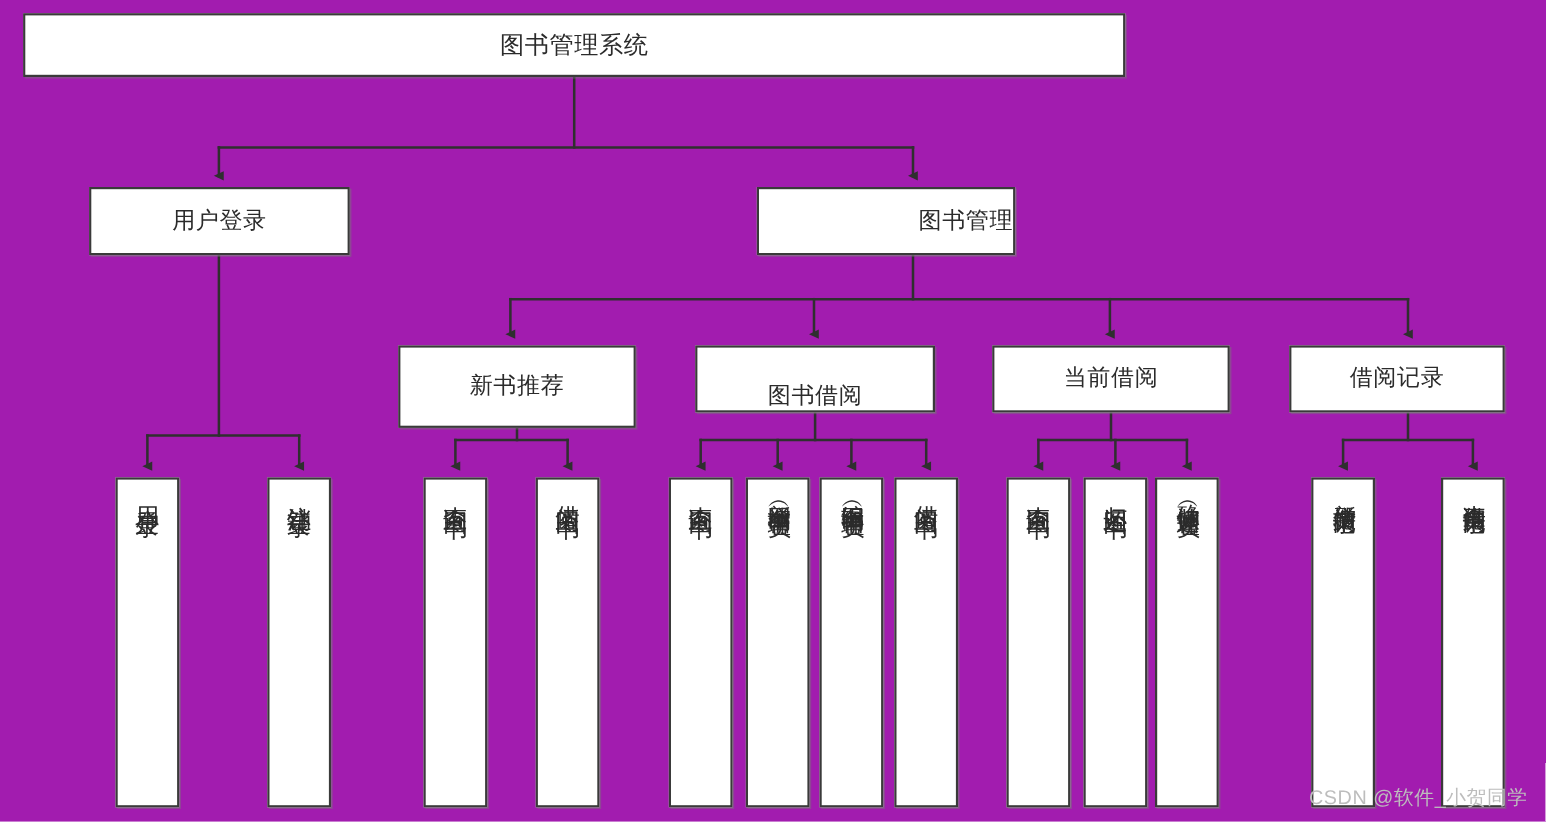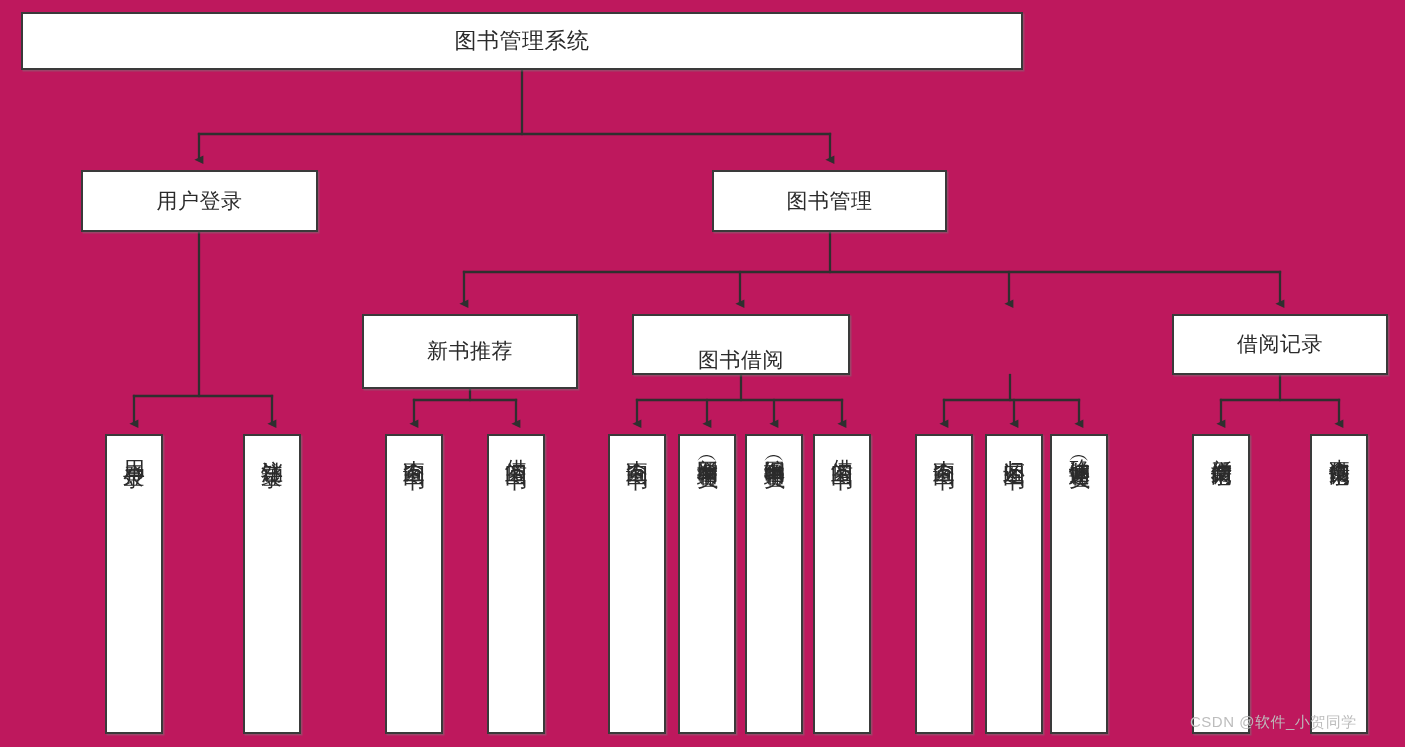--- a/index.html
+++ b/index.html
@@ -4,21 +4,21 @@
 <style>
   html,body{margin:0;padding:0;background:#ffffff;}
   body{
     font-family:"Liberation Sans","DejaVu Sans",sans-serif;
     color:#1a1a1a;
   }
   #canvas{
     position:relative;
     width:1405px;
     height:747px;
-    background:#be185d;
+    background:#a21caf;
     overflow:hidden;
   }
   #edges{
     position:absolute;
     left:0;top:0;
     width:1405px;height:747px;
     pointer-events:none;
   }
   .node{
     position:absolute;
@@ -50,21 +50,21 @@
   .node.v .lbl{
     writing-mode:vertical-rl;
     text-orientation:upright;
     font-size:22px;
     letter-spacing:3px;
     white-space:nowrap;
   }
   .node.v.tall .lbl{ font-size:21px; letter-spacing:1.5px; }
   .watermark{
     position:absolute;
-    font-size:15px;
+    font-size:18px;
     color:#bdbdbd;
     white-space:nowrap;
     letter-spacing:.5px;
   }
 </style>
 </head>
 <body>
 
 <div id="canvas">
 
@@ -118,31 +118,34 @@
     </g>
   </svg>
 
   <div class="node h root" style="left:21px;top:12px;width:1002px;height:58px;">
     <span class="lbl">图书管理系统</span>
   </div>
 
   <div class="node h" style="left:81px;top:170px;width:237px;height:62px;">
     <span class="lbl">用户登录</span>
   </div>
-  <div class="node h" style="left:712px;top:170px;width:235px;height:62px;">
+  <div class="node h" style="left:688px;top:170px;width:235px;height:62px;justify-content:flex-end;">
     <span class="lbl">图书管理</span>
   </div>
 
   <div class="node h" style="left:362px;top:314px;width:216px;height:75px;">
     <span class="lbl">新书推荐</span>
   </div>
   <div class="node h" style="left:632px;top:314px;width:218px;height:61px;align-items:flex-end;">
     <span class="lbl">图书借阅</span>
   </div>
-  <div class="node h" style="left:1172px;top:314px;width:216px;height:61px;">
+  <div class="node h" style="left:902px;top:314px;width:216px;height:61px;">
+    <span class="lbl">当前借阅</span>
+  </div>
+  <div class="node h" style="left:1172px;top:314px;width:196px;height:61px;">
     <span class="lbl">借阅记录</span>
   </div>
 
   <div class="node v" style="left:105px;top:434px;width:58px;height:300px;">
     <span class="lbl">用户登录</span>
   </div>
   <div class="node v" style="left:243px;top:434px;width:58px;height:300px;">
     <span class="lbl">注销登录</span>
   </div>
 

